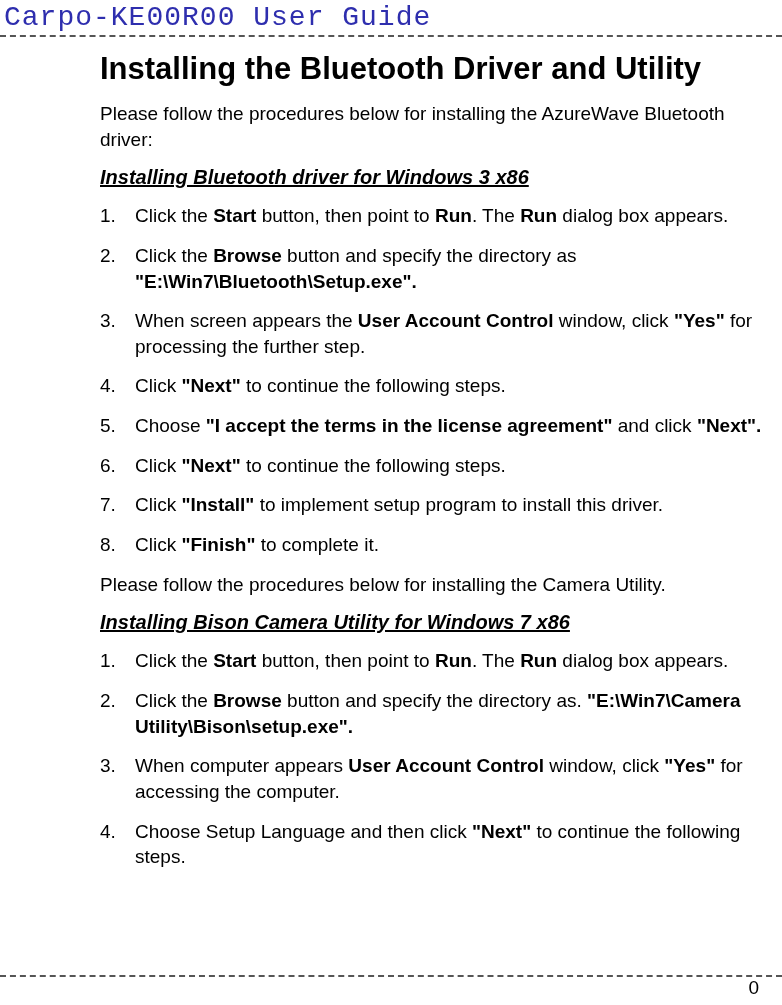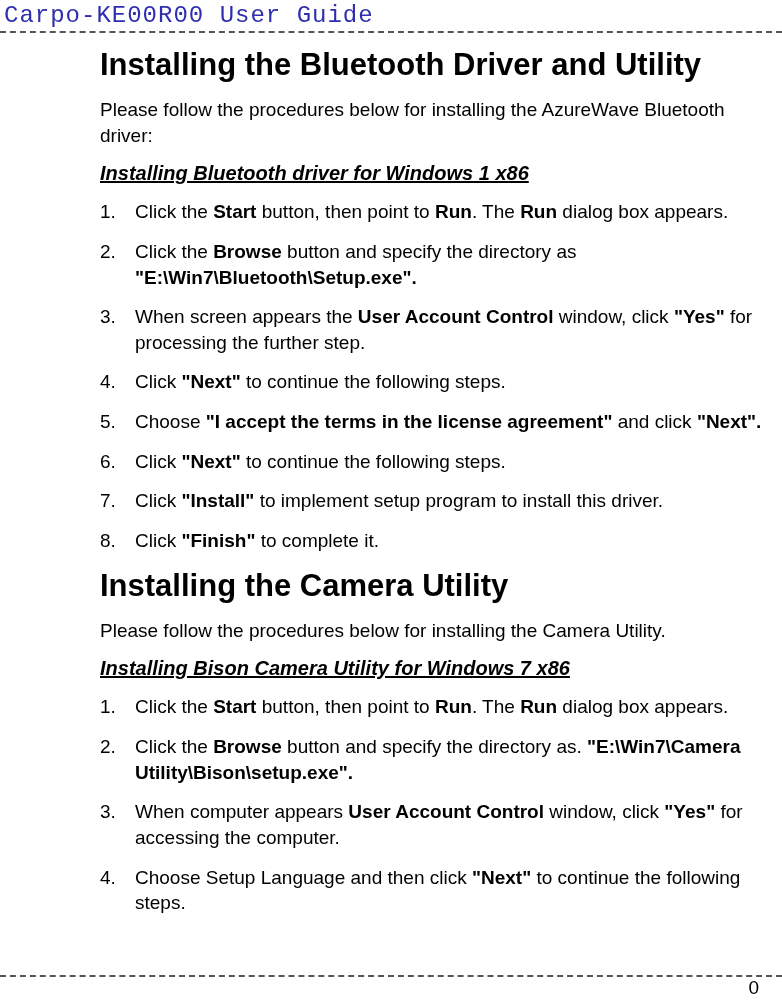--- a/index.html
+++ b/index.html
@@ -7,21 +7,21 @@
       width: 782px;
       height: 1005px;
       font-family: Arial, Helvetica, sans-serif;
       font-size: 19px;
       color: #000;
       position: relative;
       background: #fff;
     }
     .header-title {
       font-family: "Courier New", Courier, monospace;
-      font-size: 24px;
+      font-size: 28px;
       font-weight: normal;
       color: #2E2EAE;
       letter-spacing: 1px;
       padding: 2px 0 2px 4px;
     }
     .divider {
       border: none;
       border-top: 2px dashed #555;
       margin: 0;
     }
@@ -80,21 +80,21 @@
 </head>
 <body>
 
 <div class="header-title">Carpo-KE00R00 User Guide</div>
 <hr class="divider">
 
 <div class="content">
 
   <div class="section-heading">Installing the Bluetooth Driver and Utility</div>
   <div class="intro">Please follow the procedures below for installing the AzureWave Bluetooth driver:</div>
-  <div class="subheading">Installing Bluetooth driver for Windows 1 x86</div>
+  <div class="subheading">Installing Bluetooth driver for Windows 3 x86</div>
   <ol class="steps" id="steps1">
       <li class="step">
         <span class="step-num">1.</span>
         <span class="step-text">Click the <b>Start</b> button, then point to <b>Run</b>. The <b>Run</b> dialog box appears.</span>
       </li>
       <li class="step">
         <span class="step-num">2.</span>
         <span class="step-text">Click the <b>Browse</b> button and specify the directory as <b>"E:\Win7\Bluetooth\Setup.exe".</b></span>
       </li>
       <li class="step">
@@ -116,21 +116,20 @@
       <li class="step">
         <span class="step-num">7.</span>
         <span class="step-text">Click <b>"Install"</b> to implement setup program to install this driver.</span>
       </li>
       <li class="step">
         <span class="step-num">8.</span>
         <span class="step-text">Click <b>"Finish"</b> to complete it.</span>
       </li>
     </ol>
 
-  <div class="section-heading">Installing the Camera Utility</div>
   <div class="intro">Please follow the procedures below for installing the Camera Utility.</div>
   <div class="subheading">Installing Bison Camera Utility for Windows 7 x86</div>
   <ol class="steps" id="steps2">
       <li class="step">
         <span class="step-num">1.</span>
         <span class="step-text">Click the <b>Start</b> button, then point to <b>Run</b>. The <b>Run</b> dialog box appears.</span>
       </li>
       <li class="step">
         <span class="step-num">2.</span>
         <span class="step-text">Click the <b>Browse</b> button and specify the directory as. <b>"E:\Win7\Camera Utility\Bison\setup.exe".</b></span>

